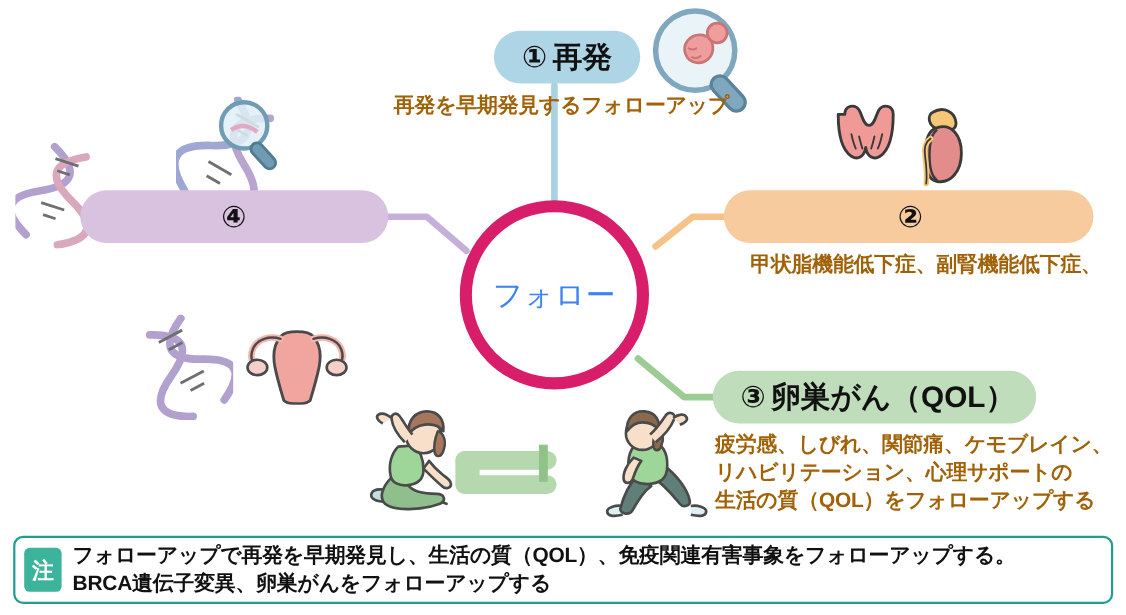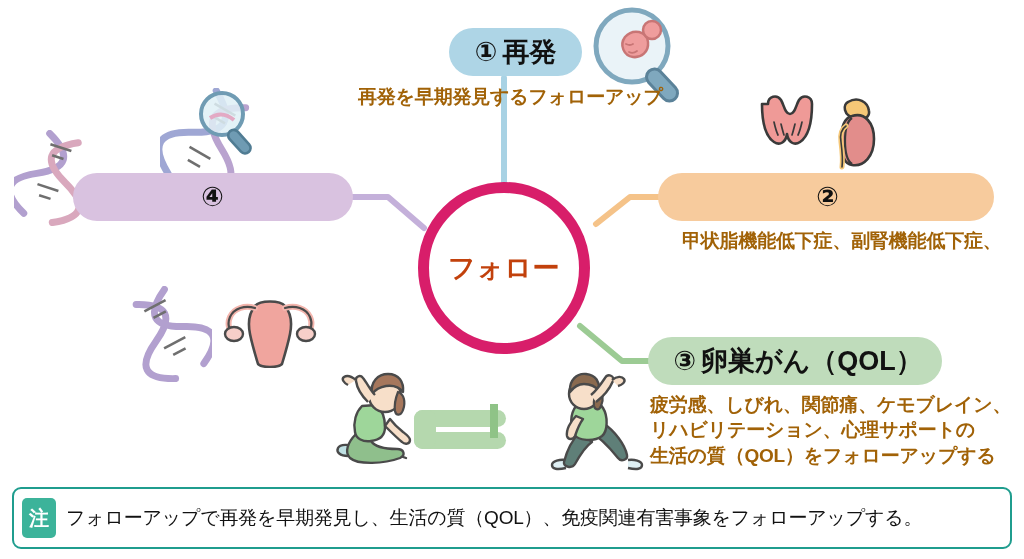--- a/index.html
+++ b/index.html
@@ -23,21 +23,21 @@
     left:418px;top:182px;
     width:172px;height:172px;
     border-radius:50%;
     border:11px solid #d81e6a;
     background:#ffffff;
     box-sizing:border-box;
     display:flex;align-items:center;justify-content:center;
     z-index:5;
   }
   .hub-label{
-    font-size:27px;font-weight:bold;color:#c2410c;
+    font-size:27px;font-weight:normal;color:#3b82f6;
     line-height:1.22;letter-spacing:.5px;
   }
 
   
   .pill{
     position:absolute;
     border-radius:999px;
     display:flex;align-items:center;justify-content:center;
     font-weight:bold;color:#111;
     white-space:nowrap;
@@ -76,21 +76,21 @@
     z-index:6;
   }
   .note-badge{
     width:34px;height:40px;margin-left:8px;margin-right:10px;
     background:#3cb39a;border-radius:5px;
     color:#ffffff;font-weight:bold;font-size:20px;
     display:flex;align-items:center;justify-content:center;
     flex:0 0 auto;
   }
   .note-text{
-    font-size:19px;font-weight:normal;color:#111;
+    font-size:19px;font-weight:bold;color:#111;
     line-height:1.34;letter-spacing:-0.2px;white-space:nowrap;
   }
 
   
   .ill{position:absolute;z-index:3;}
   #ill-loupe{left:586px;top:4px;}
   #ill-organs{left:756px;top:90px;}
   #ill-dna-a{left:14px;top:130px;}
   #ill-dna-b{left:160px;top:88px;}
   #ill-dna-c{left:128px;top:286px;}
@@ -256,16 +256,17 @@
   </div>
 
   <div class="pill" id="pill-4">
     <span class="pill-num">④</span>
   </div>
 
   <div class="note">
     <div class="note-badge">注</div>
     <div class="note-text">
       <div>フォローアップで再発を早期発見し、生活の質（QOL）、免疫関連有害事象をフォローアップする。</div>
+      <div>BRCA遺伝子変異、卵巣がんをフォローアップする</div>
     </div>
   </div>
 
 </div>
 
 </body></html>

